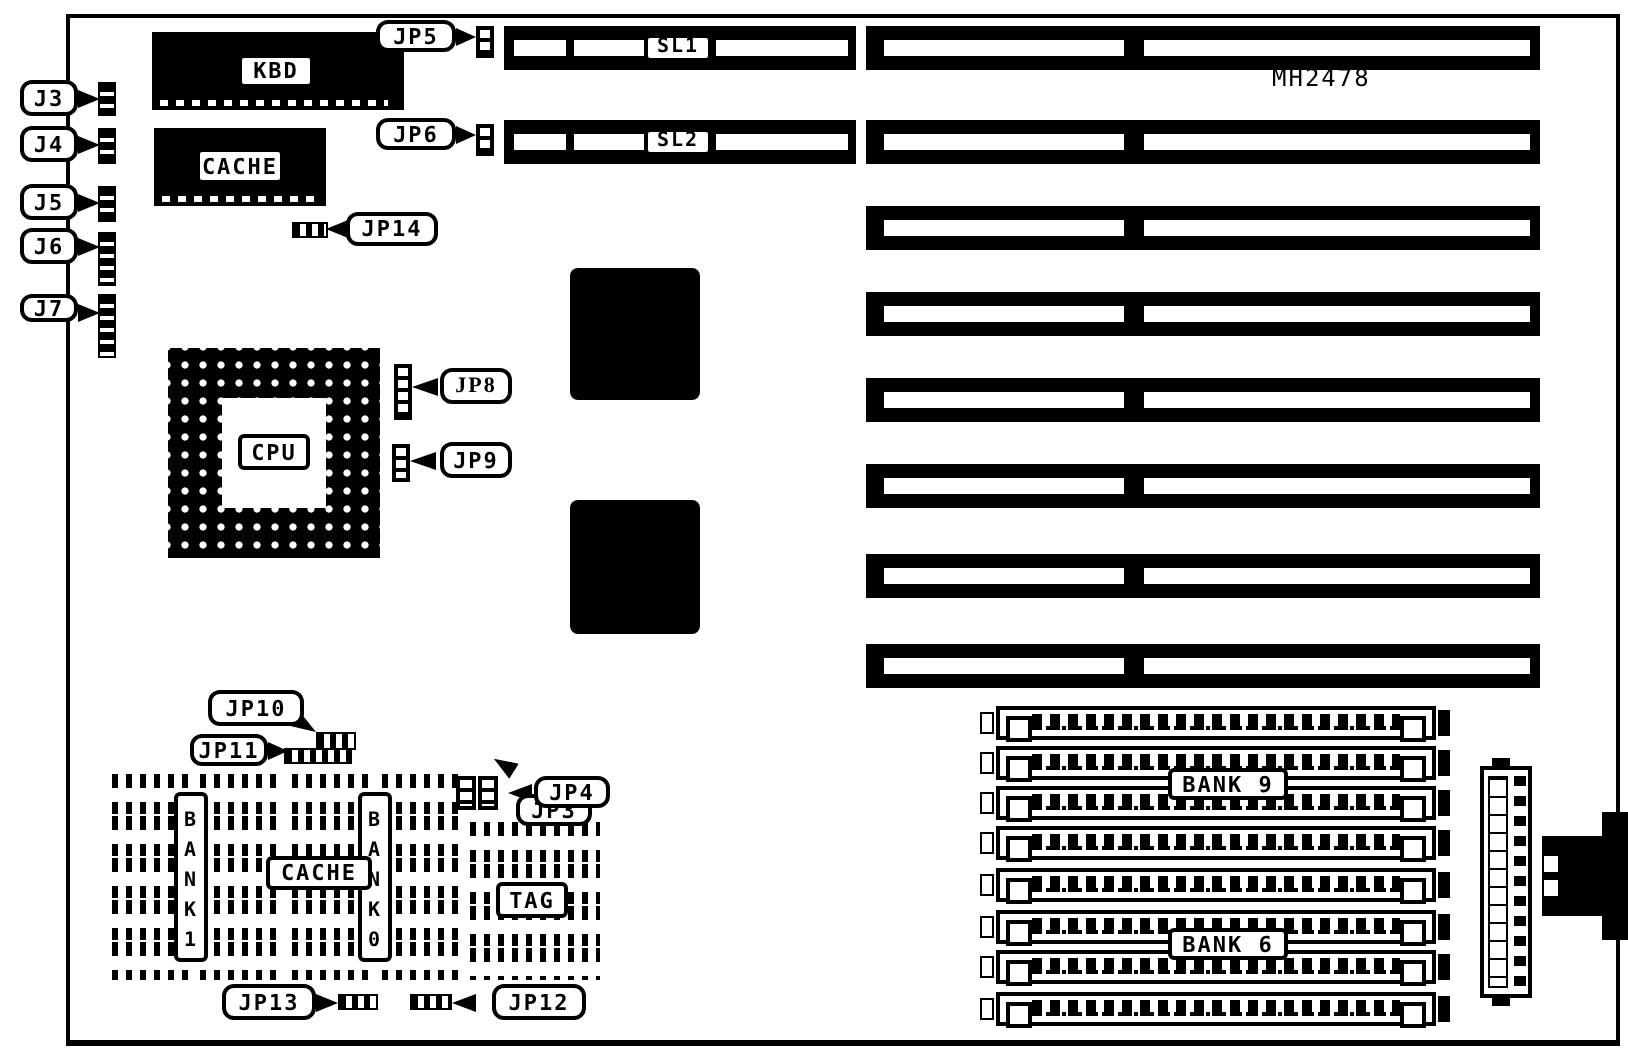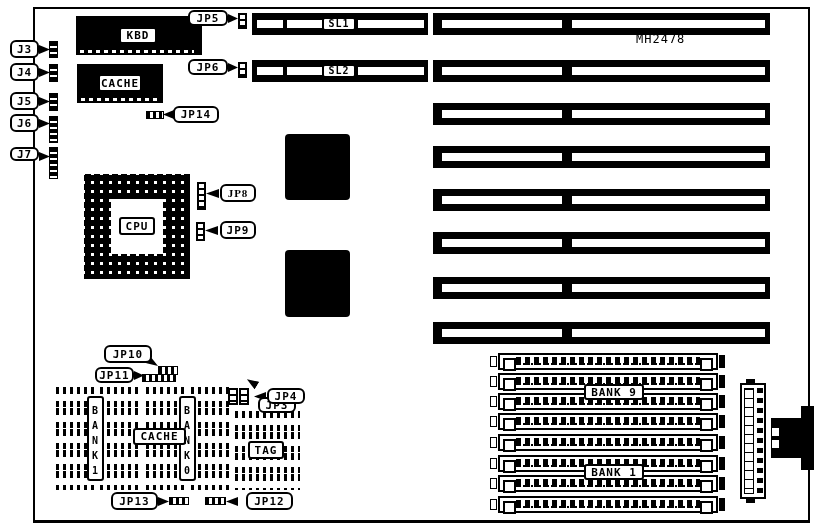--- a/index.html
+++ b/index.html
@@ -324,21 +324,21 @@
     <div class="latch" style="left:3px;"></div>
     <div class="simm-teeth"></div>
     <div class="latch" style="right:3px;"></div>
   </div>
   <div class="abs tabR" style="left:719px;top:498px;width:6px;height:13px;"></div>
 
   <div class="abs boxlabel" style="left:584px;top:384px;width:60px;height:16px;">
       <span>BANK 9</span>
     </div>
   <div class="abs boxlabel" style="left:584px;top:464px;width:60px;height:16px;">
-      <span>BANK 1</span>
+      <span>BANK 6</span>
     </div>
 
   <div class="abs chip" style="left:746px;top:379px;width:9px;height:5px;"></div>
   <div class="abs pwr" style="left:740px;top:383px;width:26px;height:116px;">
     <div class="abs pwr-ladder" style="left:2px;top:3px;width:10px;height:106px;"></div>
     <div class="abs pwr-pins" style="left:15px;top:3px;width:6px;height:106px;"></div>
   </div>
   <div class="abs chip" style="left:746px;top:498px;width:9px;height:5px;"></div>
 
   <div class="abs chip" style="left:801px;top:406px;width:13px;height:64px;"></div>

